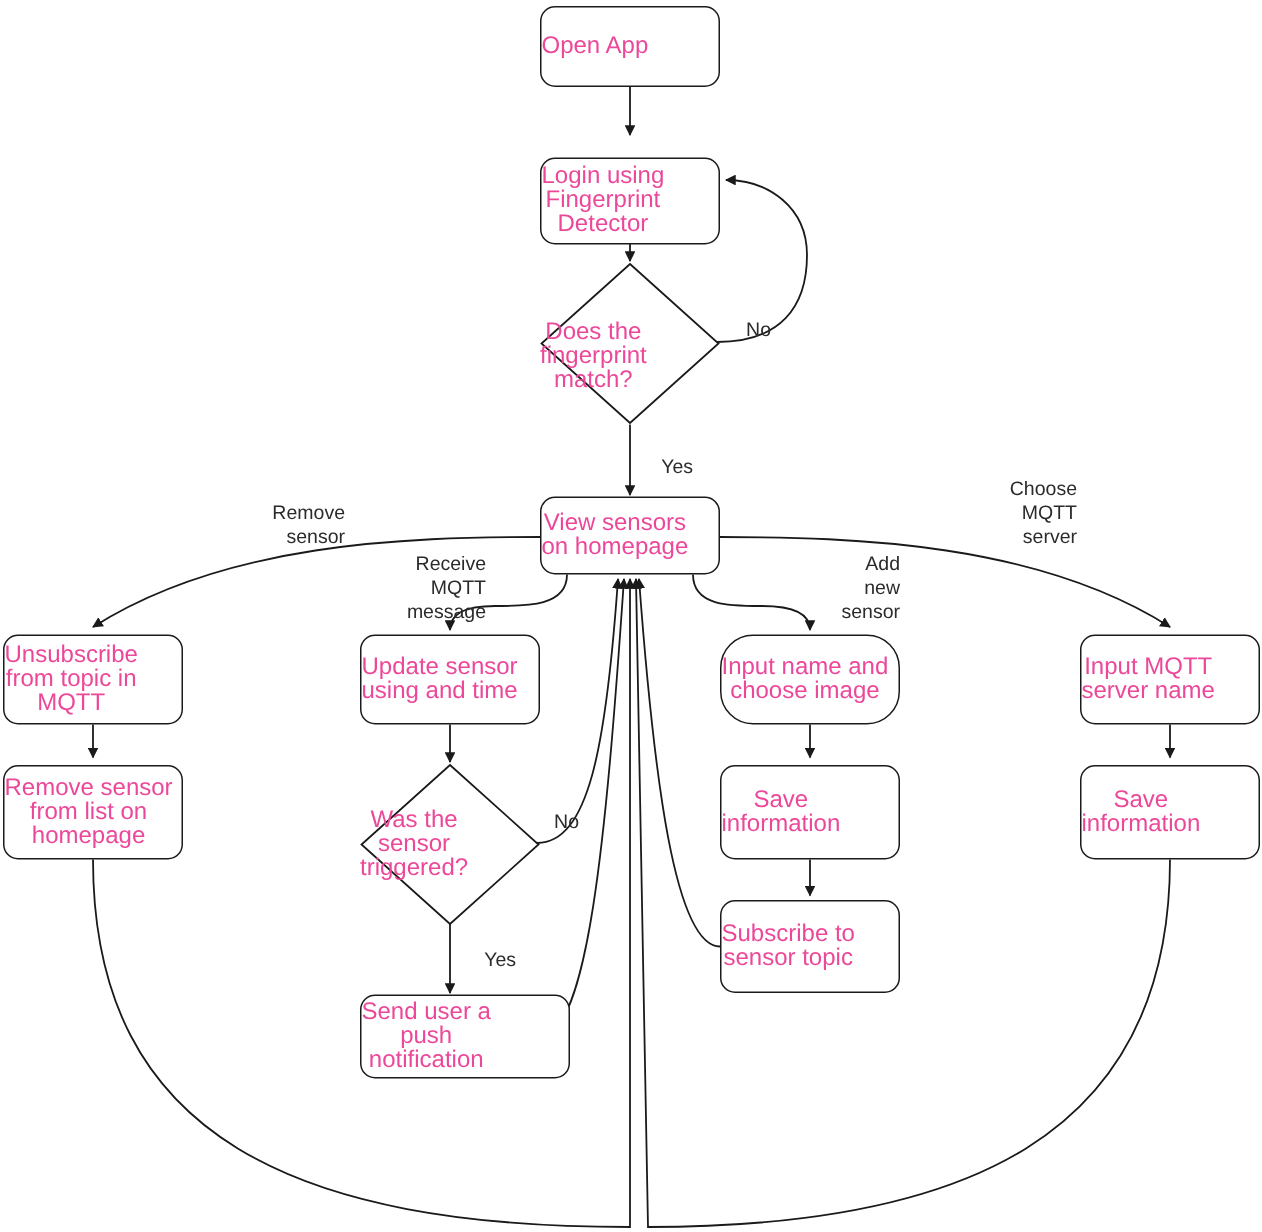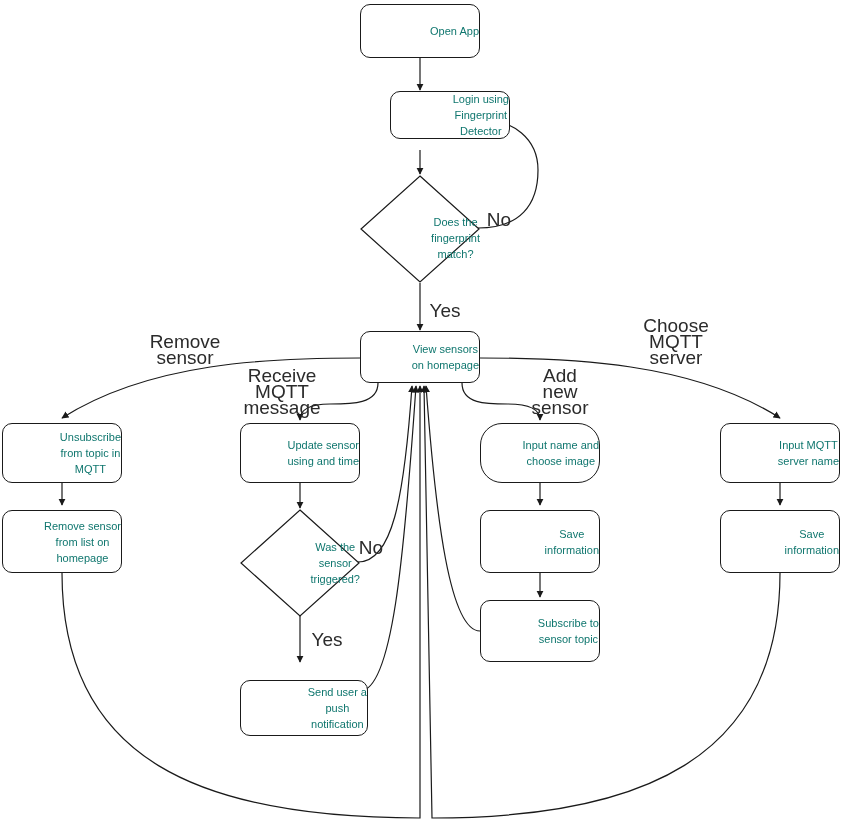--- a/index.html
+++ b/index.html
@@ -21,24 +21,24 @@
     top: 0;
     width: 841px;
     height: 821px;
     pointer-events: none;
   }
   .node {
     position: absolute;
     box-sizing: border-box;
     display: flex;
     align-items: center;
-    justify-content: flex-end;
+    justify-content: flex-start;
     text-align: center;
-    color: #0f766e;
-    font-size: 11px;
+    color: #ec4899;
+    font-size: 16px;
     line-height: 16px;
     z-index: 3;
   }
   .node.process {
     border: 1px solid #1a1a1a;
     border-radius: 10px;
     background: #ffffff;
   }
   .node.decision {
     background: transparent;
@@ -52,23 +52,23 @@
     position: absolute;
     left: 0;
     top: 0;
     width: 100%;
     height: 100%;
     z-index: 1;
   }
   .edge-label {
     position: absolute;
     color: #2b2b2b;
-    font-size: 19px;
+    font-size: 13px;
     line-height: 16px;
-    text-align: center;
+    text-align: right;
     white-space: pre-line;
     z-index: 4;
   }
 </style>
 </head>
 <body>
 
 <div id="canvas">
 
   <svg id="edges" viewBox="0 0 841 821" xmlns="http://www.w3.org/2000/svg">
@@ -116,21 +116,21 @@
       <path d="M 780 483 L 780 505" marker-end="url(#arrow)"></path>
 
       <path d="M 780 573 C 780 760 640 818 432 818 C 432 818 428 600 424 386" marker-end="url(#arrow)"></path>
     </g>
   </svg>
 
   <div class="node process" style="left:360px; top:4px; width:120px; height:54px;">
     <span style="white-space:pre-line;">Open App</span>
   </div>
 
-  <div class="node process" style="left:360px; top:91px; width:120px; height:48px;margin-left:30px;">
+  <div class="node process" style="left:360px; top:105px; width:120px; height:58px;">
     <span style="white-space:pre-line;">Login using
 Fingerprint
 Detector</span>
   </div>
 
   <div class="node decision" style="left:360px; top:175px; width:120px; height:108px;">
     <svg class="dshape" viewBox="0 0 120 108" preserveAspectRatio="none">
       <polygon points="60,1 119,54 60,107 1,54" fill="#ffffff" stroke="#1a1a1a" stroke-width="1.2"></polygon>
     </svg>
     <span class="dlabel" style="white-space:pre-line;margin-top:17px;">Does the
@@ -162,21 +162,21 @@
 
   <div class="node decision" style="left:240px; top:509px; width:120px; height:108px;">
     <svg class="dshape" viewBox="0 0 120 108" preserveAspectRatio="none">
       <polygon points="60,1 119,54 60,107 1,54" fill="#ffffff" stroke="#1a1a1a" stroke-width="1.2"></polygon>
     </svg>
     <span class="dlabel" style="white-space:pre-line;">Was the
 sensor
 triggered?</span>
   </div>
 
-  <div class="node process" style="left:240px; top:680px; width:128px; height:56px;">
+  <div class="node process" style="left:240px; top:663px; width:140px; height:56px;">
     <span style="white-space:pre-line;">Send user a
 push
 notification</span>
   </div>
 
   <div class="node process" style="left:480px; top:423px; width:120px; height:60px;border-radius:22px;">
     <span style="white-space:pre-line;">Input name and
 choose image</span>
   </div>
 

